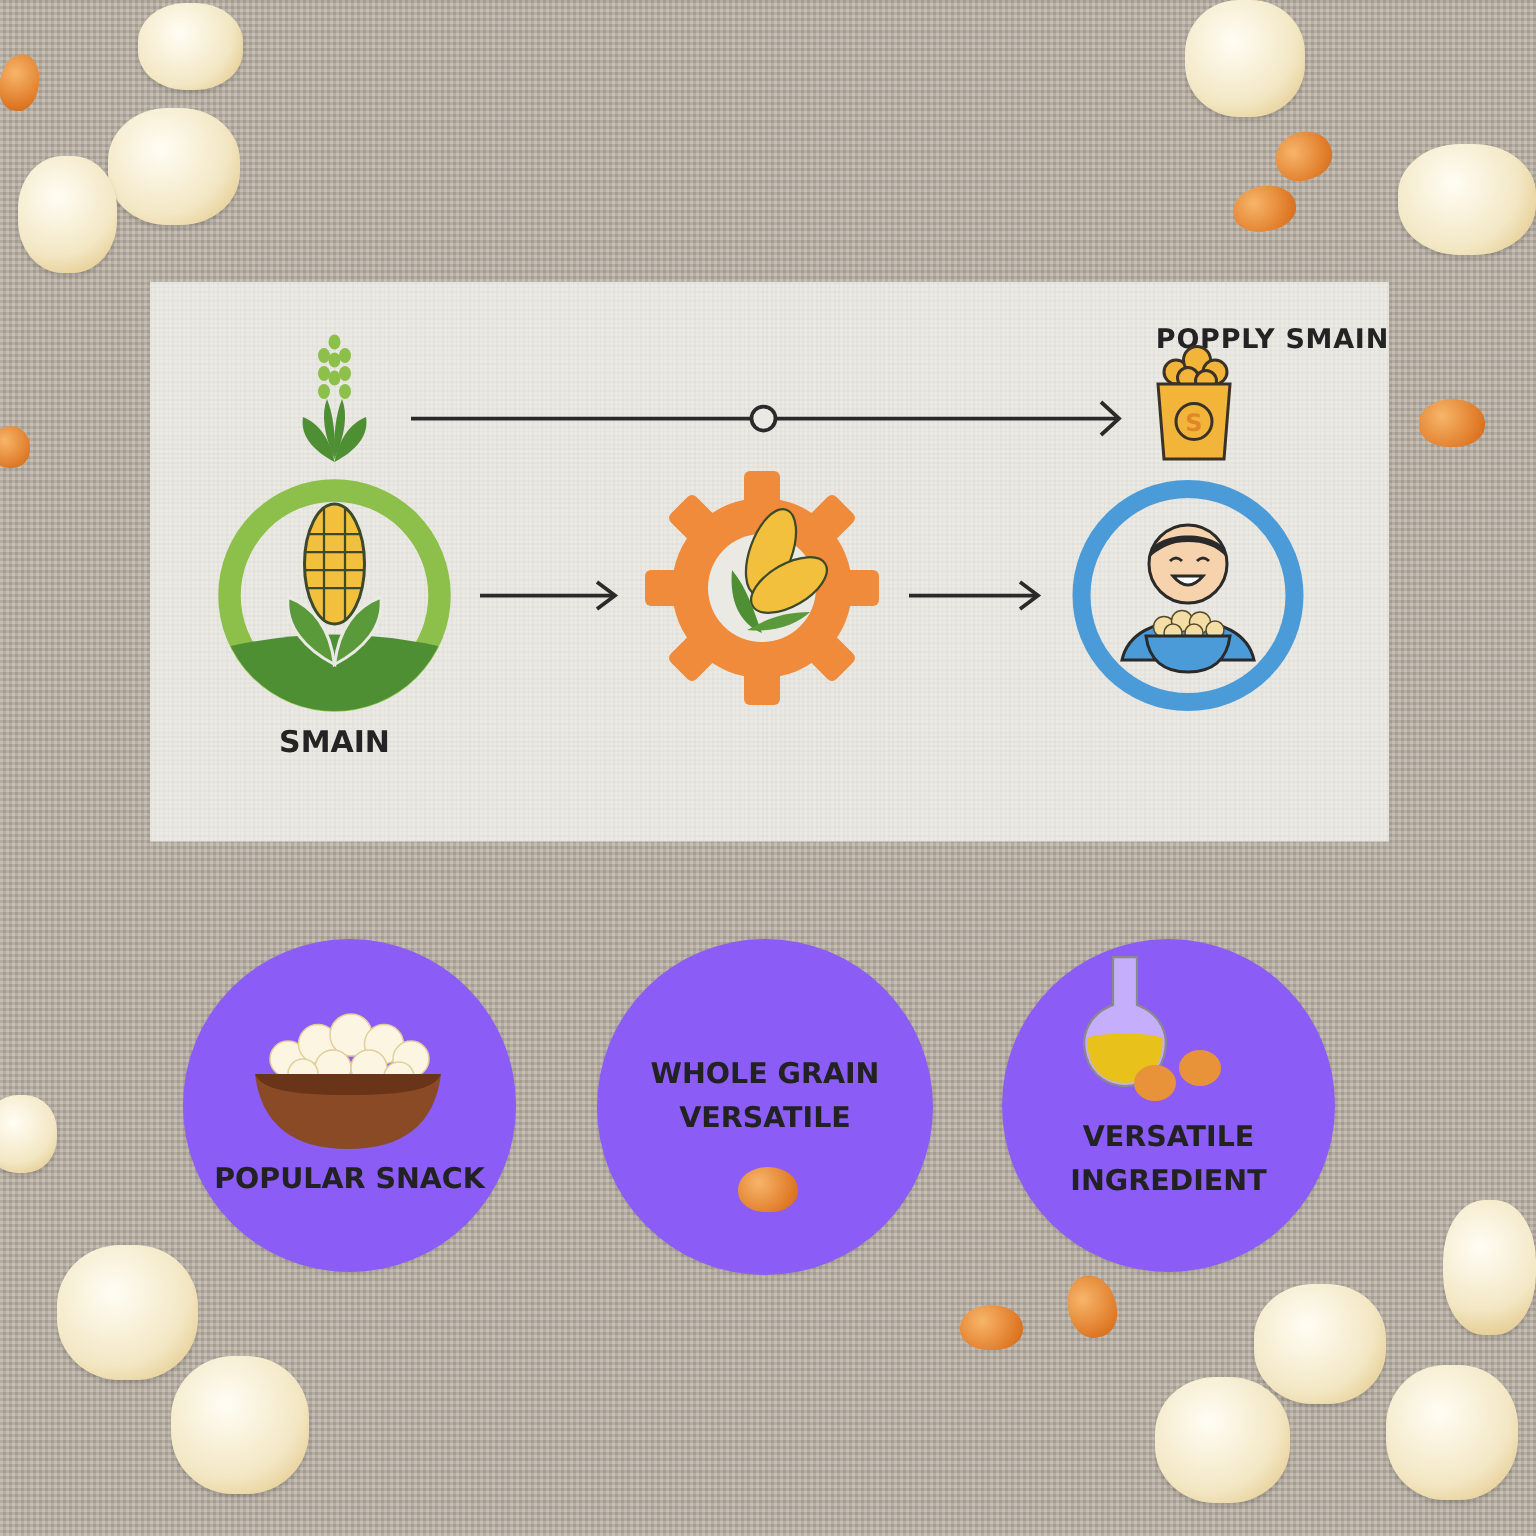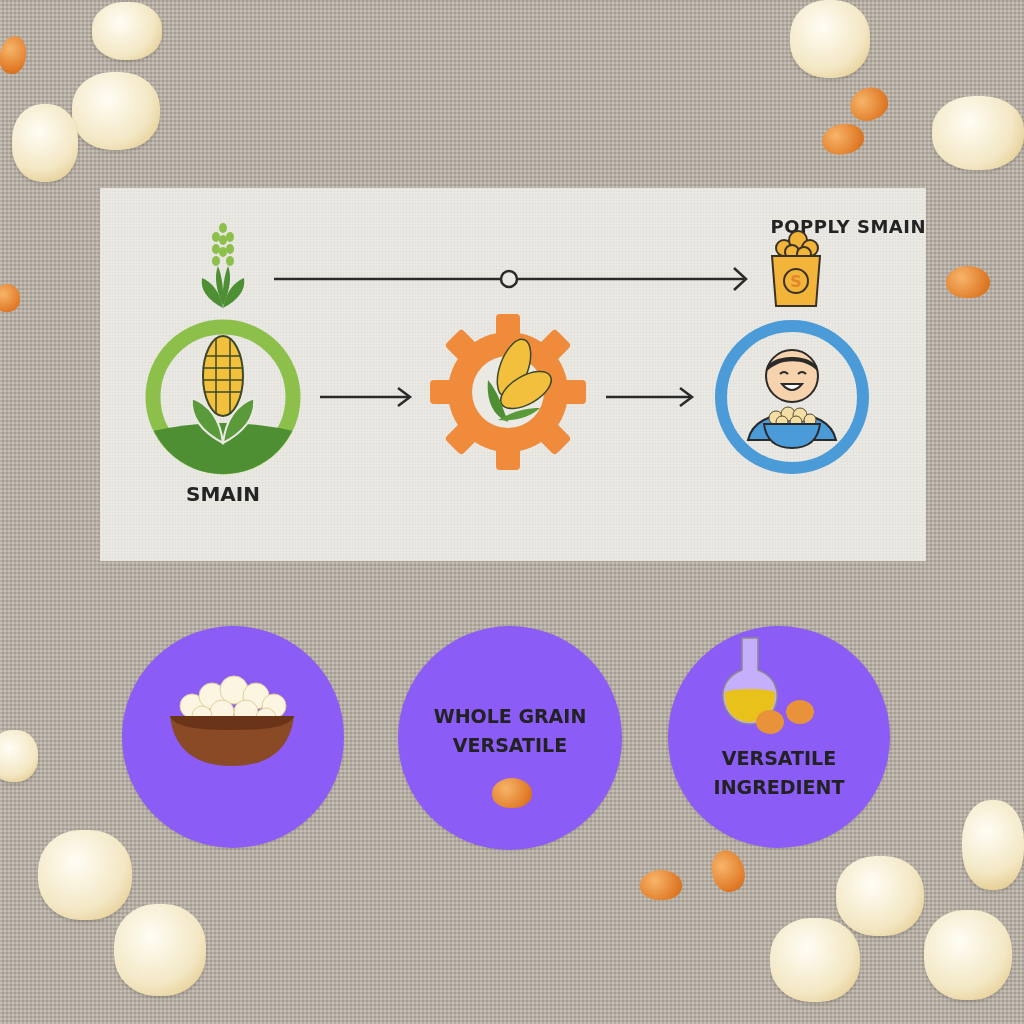--- a/index.html
+++ b/index.html
@@ -176,20 +176,21 @@
       <circle cx="94" cy="36" r="13"></circle>
         <circle cx="112" cy="46" r="12"></circle>
         <circle cx="60" cy="52" r="12"></circle>
       <circle cx="84" cy="52" r="12"></circle>
         <circle cx="40" cy="56" r="10"></circle>
         <circle cx="104" cy="58" r="10"></circle>
     </g>
     <path d="M8 56 L132 56 C128 90 106 106 70 106 C34 106 12 90 8 56Z" fill="#8a4a26"></path>
     <path d="M8 56 L132 56 C128 66 110 70 70 70 C30 70 12 66 8 56Z" fill="#6a3418"></path>
   </svg>
+  <div class="btext" style="left:0;width:222px;top:146px">POPULAR SNACK</div>
 </div>
 
 <div class="bcircle" style="left:398px;top:626px;width:224px;height:224px">
   <div class="btext" style="left:0;width:224px;top:76px">WHOLE GRAIN</div>
   <div class="btext" style="left:0;width:224px;top:105px">VERSATILE</div>
   <div class="kernel" style="left:94px;top:152px;width:40px;height:30px"></div>
 </div>
 
 <div class="bcircle" style="left:668px;top:626px;width:222px;height:222px">
   <svg class="abs" style="left:44px;top:8px" width="120" height="100" viewBox="0 0 120 100">

